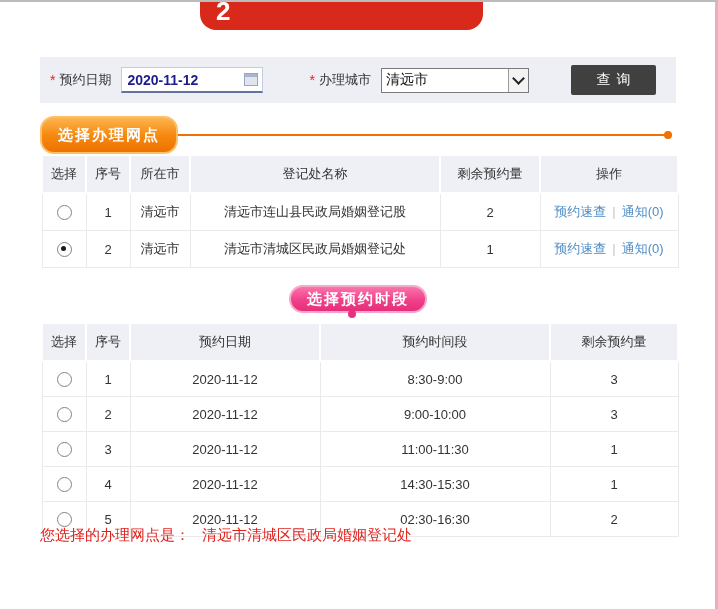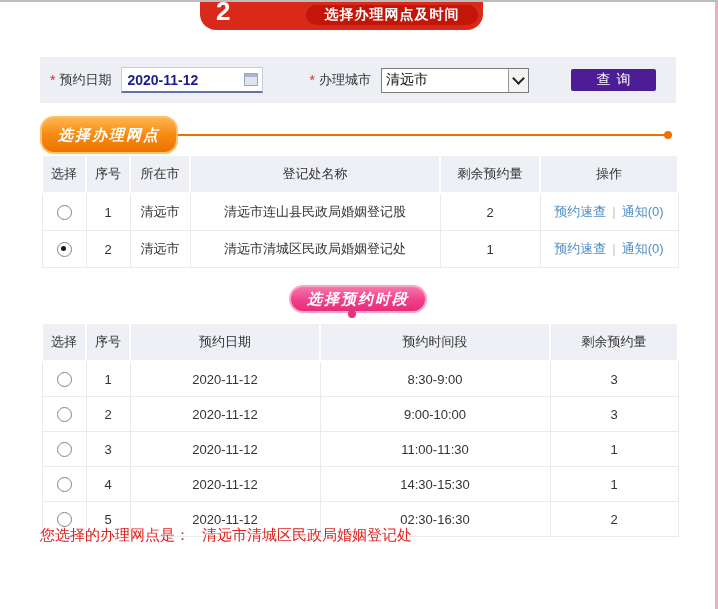--- a/index.html
+++ b/index.html
@@ -29,28 +29,28 @@
           box-sizing:border-box;position:relative;}
   .cal-icon:before{content:"";position:absolute;left:0;top:0;right:0;height:3px;background:#aab4cf;}
   .city-label-wrap{margin-left:46px;display:flex;align-items:center;}
   .select-box{margin-left:10px;width:148px;height:25px;background:#fff;border:1px solid #7b7b7b;
           box-sizing:border-box;display:flex;align-items:center;position:relative;}
   .select-box .val{font-size:14px;color:#111;padding-left:4px;flex:1;}
   .select-arrow{width:19px;height:100%;border-left:1px solid #9a9a9a;background:#f3f3f3;
           display:flex;align-items:center;justify-content:center;}
   .select-arrow i{display:block;width:7px;height:7px;border-right:2px solid #222;
           border-bottom:2px solid #222;transform:rotate(45deg);margin-top:-3px;}
-  .query-btn{margin-left:42px;width:85px;height:22px;background:#4c1d95;color:#fff;font-size:14px;
+  .query-btn{margin-left:42px;width:85px;height:30px;background:#404040;color:#fff;font-size:14px;
           border:none;border-radius:2px;letter-spacing:6px;text-indent:6px;cursor:pointer;
           display:flex;align-items:center;justify-content:center;}
 
   
   .section-hd{position:absolute;left:40px;width:636px;height:28px;display:flex;align-items:center;}
   .pill{width:138px;height:38px;border-radius:14px;display:flex;align-items:center;justify-content:center;
-        color:#fff;font-size:15px;font-weight:bold;letter-spacing:2px;box-sizing:border-box;font-style:italic;}
+        color:#fff;font-size:15px;font-weight:bold;letter-spacing:2px;box-sizing:border-box;}
   .pill.orange{background:linear-gradient(180deg,#fdb44e 0%,#f68a10 50%,#ee7200 100%);
         border:2px solid #fbc06a;}
   .pill.pink{background:linear-gradient(180deg,#fa74ab 0%,#f0408a 55%,#e82d79 100%);
         border:2px solid #f8a8ca;}
   .hd-line{flex:1;height:2px;position:relative;margin-right:4px;}
   .hd-line.orange{background:#f07000;}
   .hd-line.pink{background:#e43380;}
   .hd-line .dot{position:absolute;right:0;top:-3px;width:8px;height:8px;border-radius:50%;}
   .hd-line.orange .dot{background:#f07000;}
   .hd-line.pink .dot{background:#e43380;}
@@ -75,21 +75,20 @@
   .summary .val{margin-left:12px;}
 </style>
 </head>
 <body>
 
 <div class="page">
   <div class="right-edge"></div>
 
   <div class="banner">
     <span class="step-num">2</span>
-    <div class="title-box">选择办理网点及时间</div>
   </div>
 
   <div class="filter-box">
     <span class="req">*</span>
     <span class="flabel">预约日期</span>
     <div class="date-input">
       <span class="val">2020-11-12</span>
       <span class="cal-icon"></span>
     </div>
     <div class="city-label-wrap">

